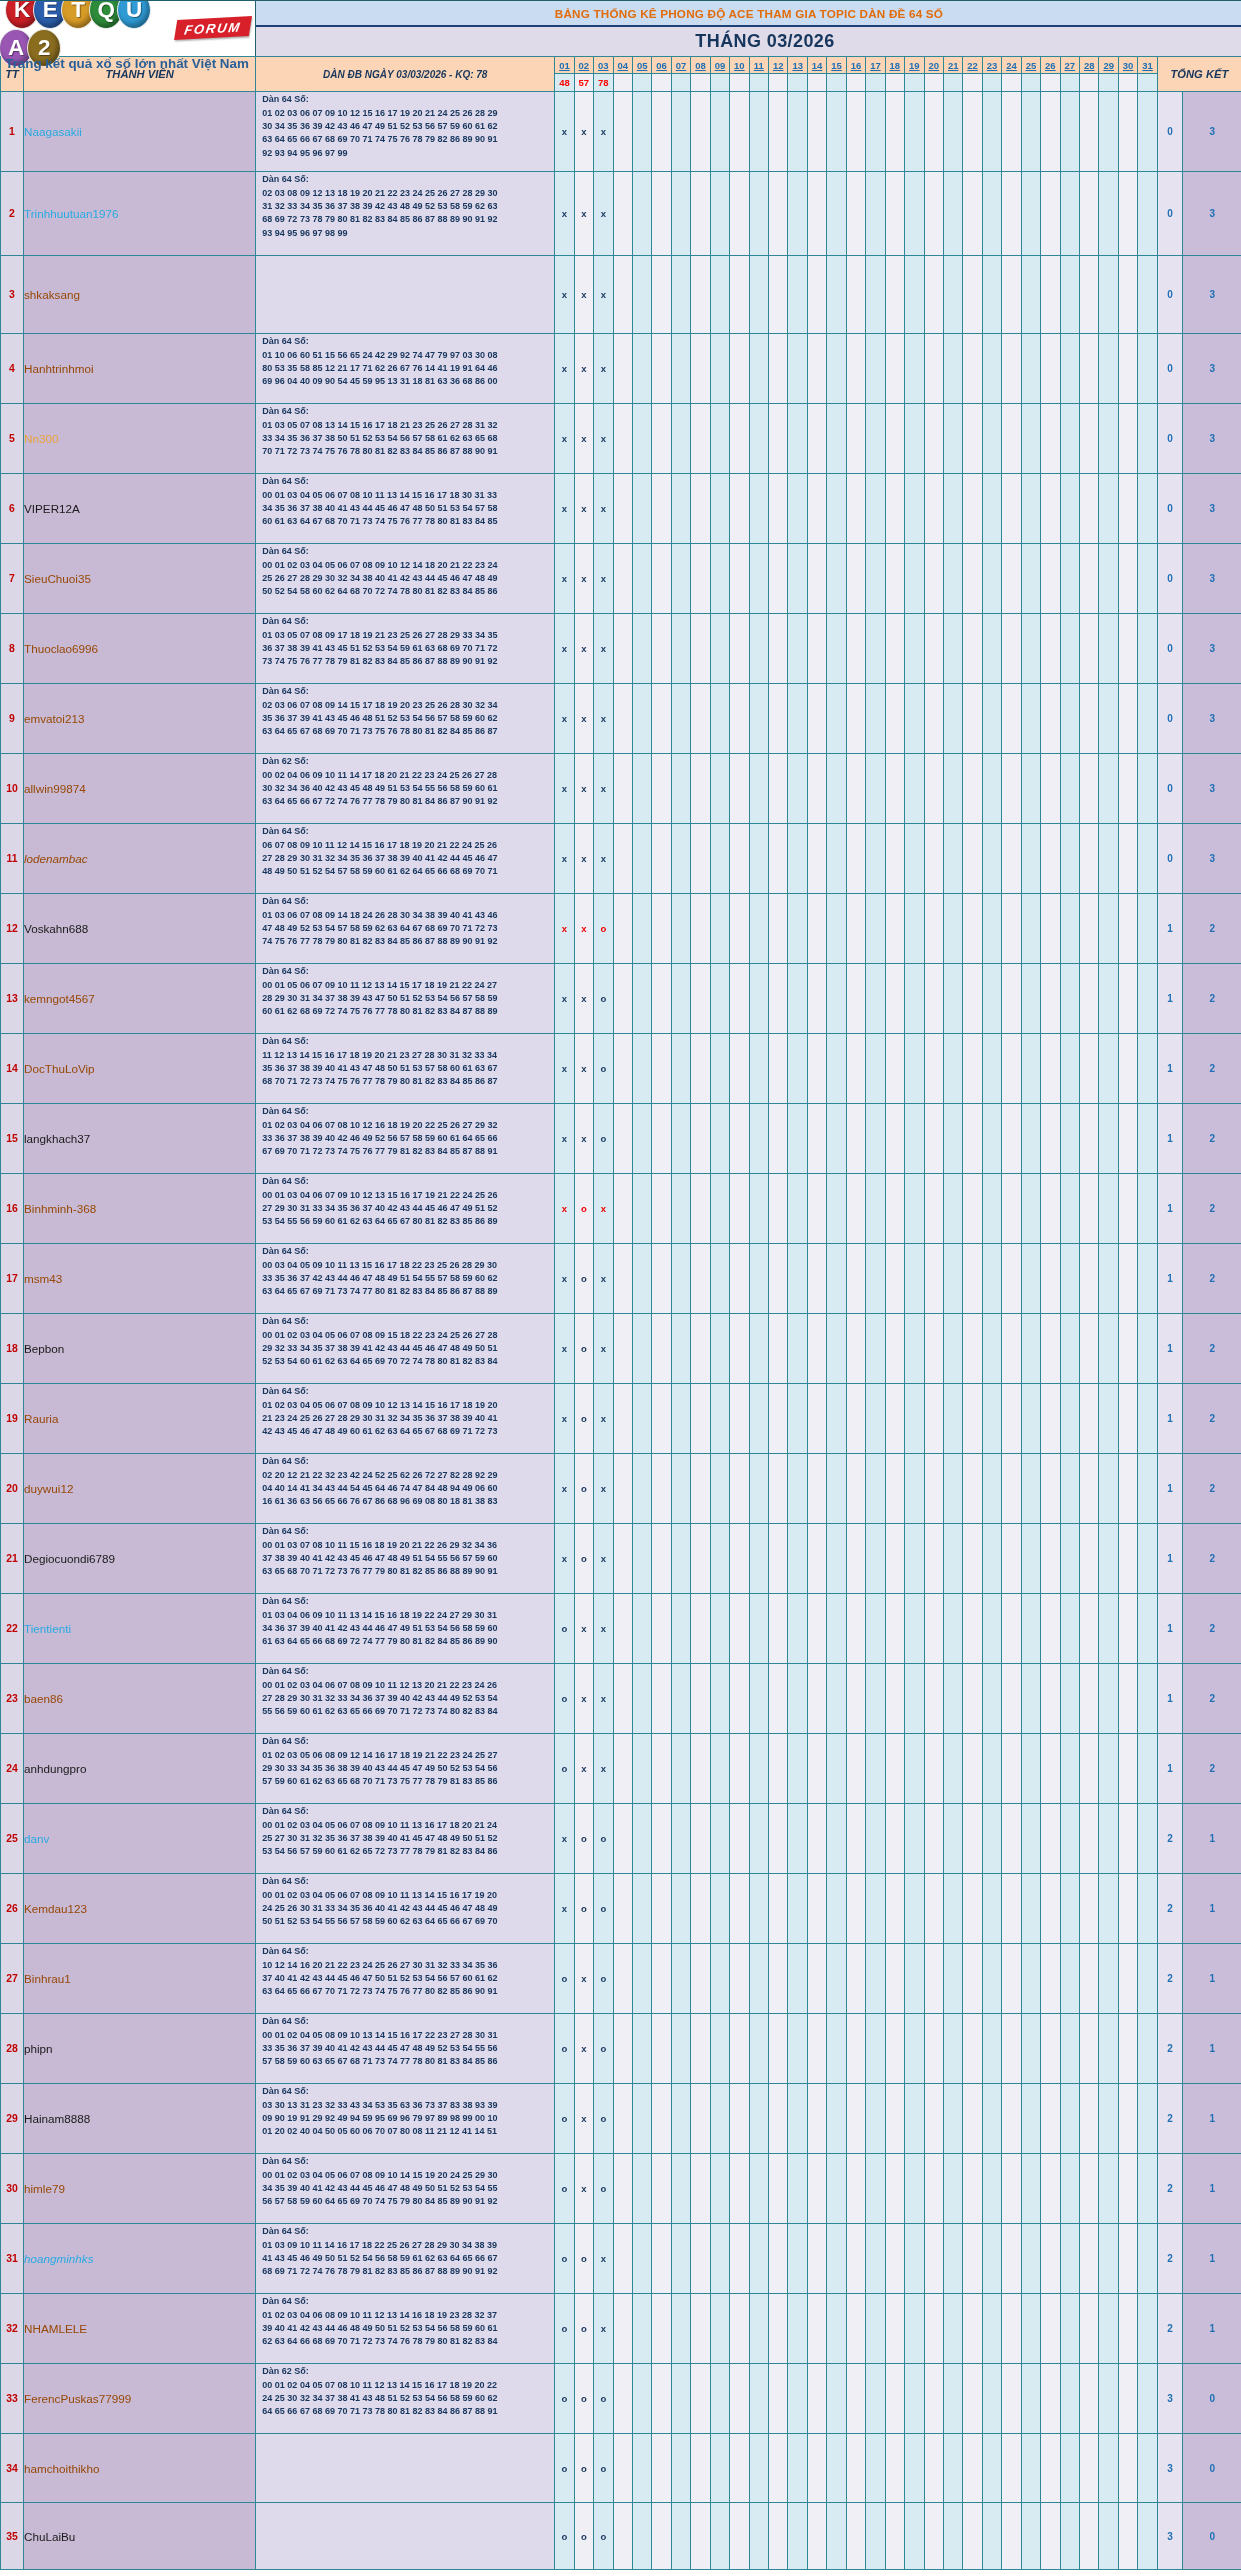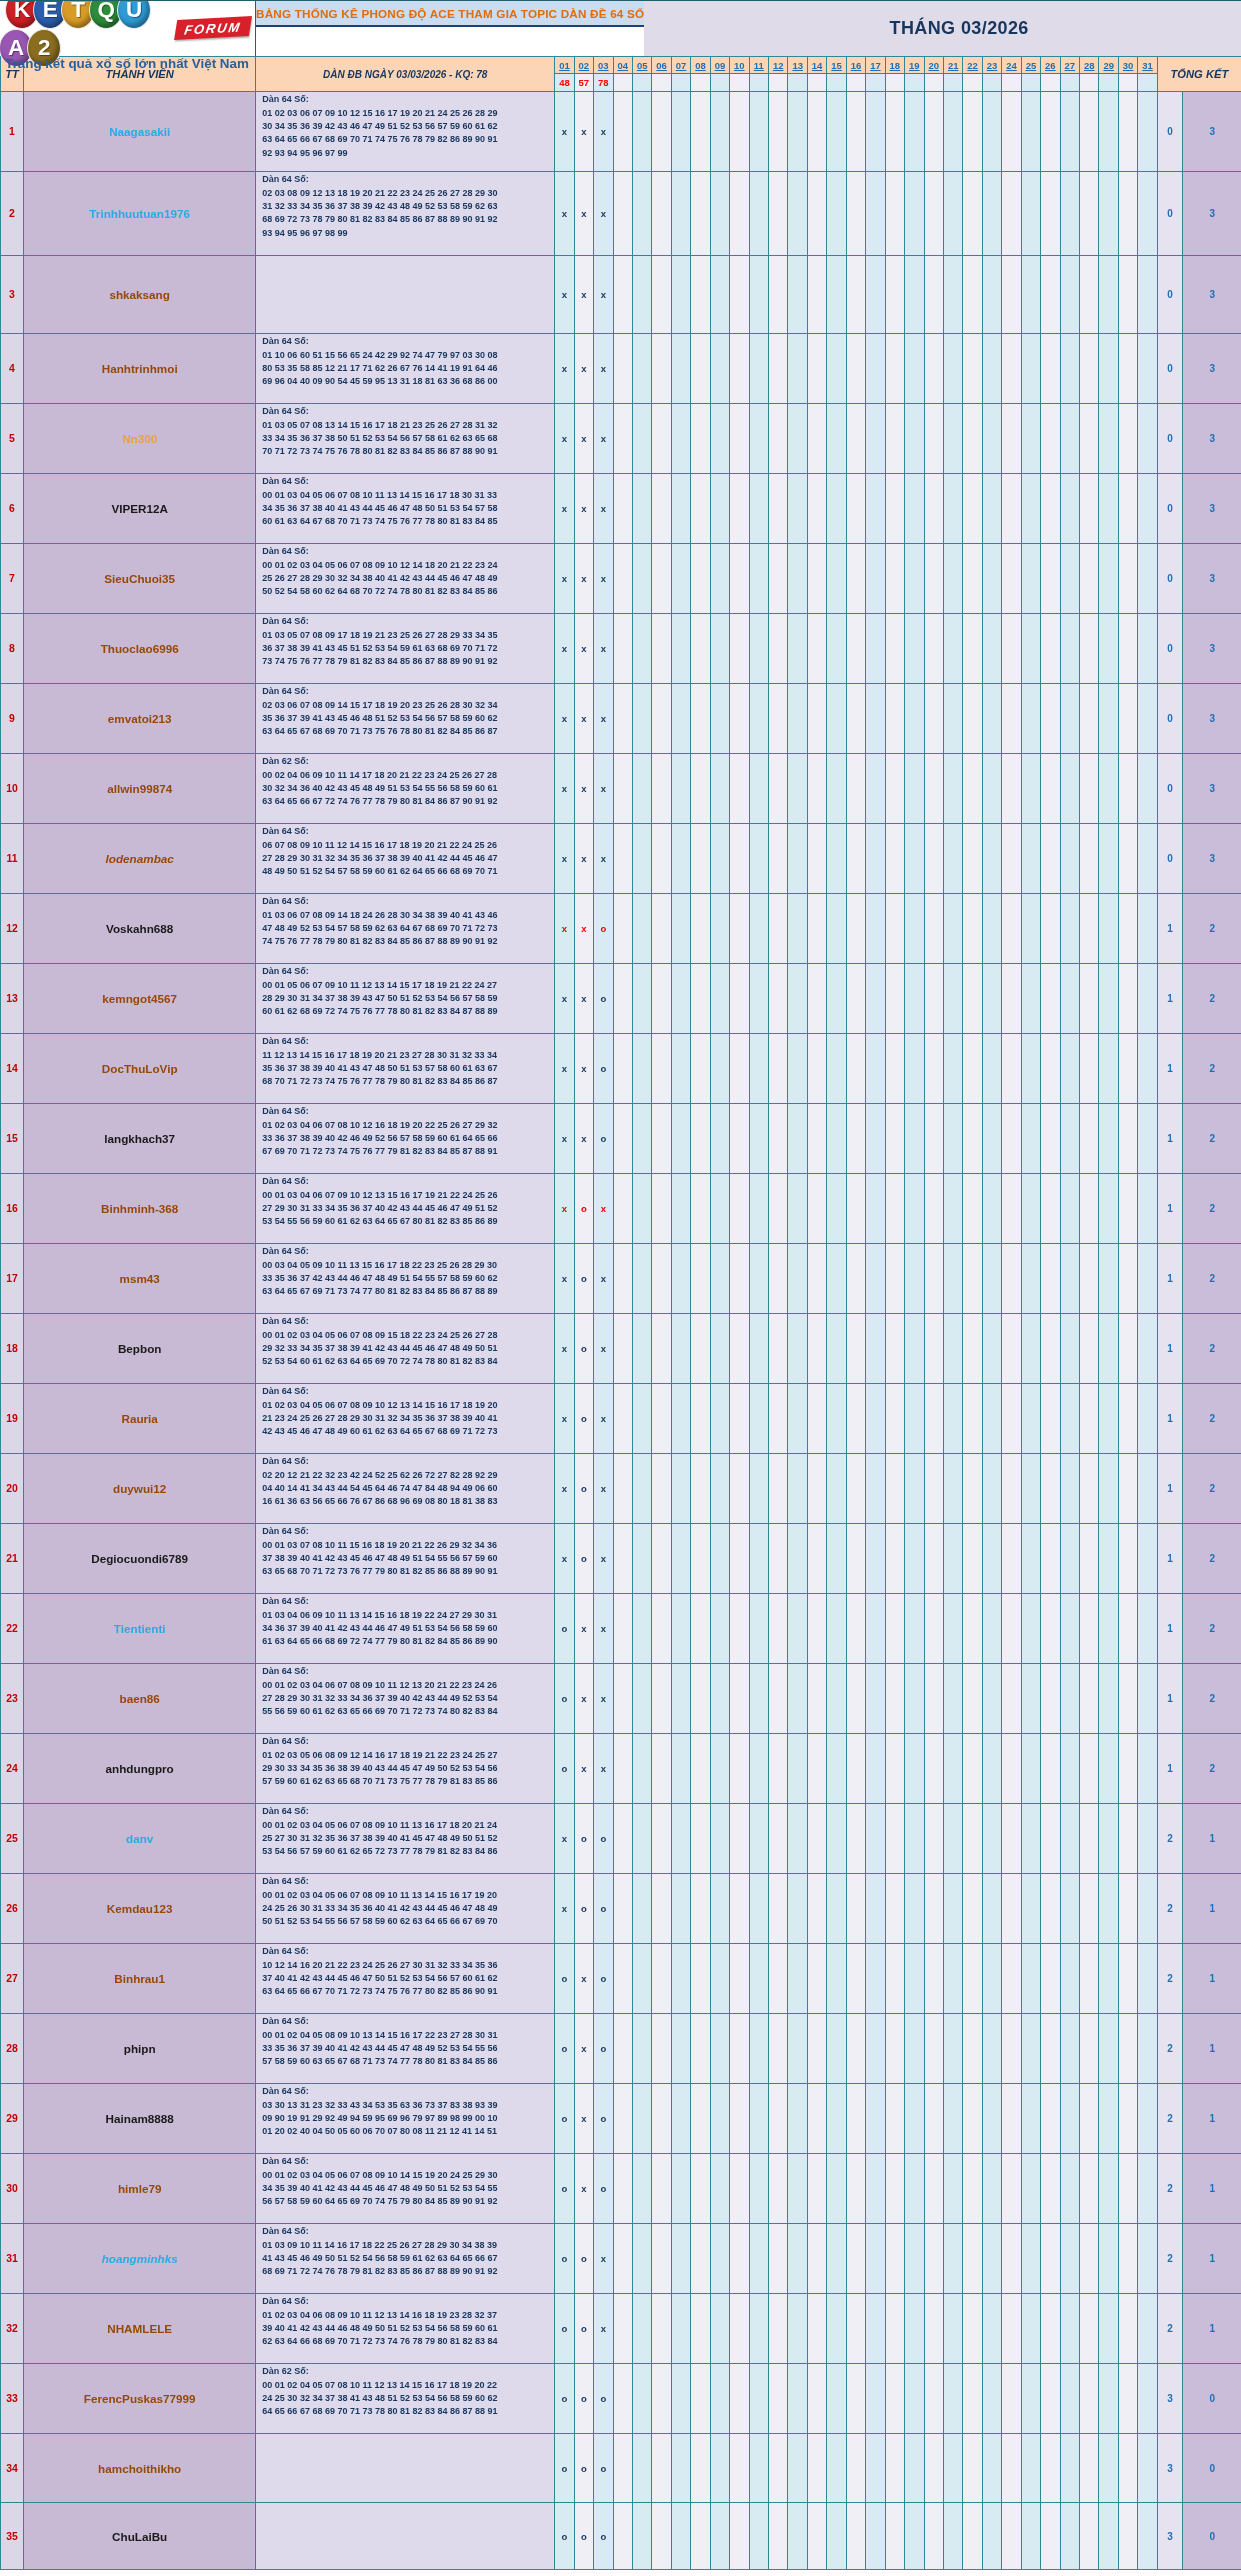--- a/index.html
+++ b/index.html
@@ -11,35 +11,35 @@
             padding:3.5px 5.2px 1.7px 5.2px;position:relative;}
   .logo-row{display:flex;align-items:center;height:48px;}
   .ball{display:inline-flex;align-items:center;justify-content:center;width:32px;height:36px;
         border-radius:50%;color:#fff;font-weight:bold;font-size:22.5px;margin-left:-6px;
         border:1.7px solid #e8e8e8;box-shadow:inset -2.6px -3.5px 5.2px rgba(0,0,0,.35);text-shadow:0.9px 0.9px 0.9px rgba(0,0,0,.4);}
   .ball:first-child{margin-left:0;}
   .forum-tag{background:#d8202a;color:#fff;font-style:italic;font-weight:bold;font-size:13px;
              padding:2.6px 8.7px;margin-left:7px;transform:skewX(-12deg) rotate(-3deg);letter-spacing:1.7px;
              box-shadow:0.9px 1.7px 1.7px rgba(0,0,0,.3);}
   .tagline{color:#2a6099;font-weight:bold;font-size:13.4px;margin-top:3.5px;white-space:nowrap;}
-  .band-right{flex:1;display:flex;}
+  .band-right{flex:1;display:flex;flex-direction:column;}
   .banner{height:24px;background:#c9dcf1;border-bottom:2.6px solid #1f3f77;display:flex;
           align-items:center;justify-content:center;color:#e26b0a;font-weight:bold;font-size:11.7px;
           letter-spacing:0.2px;}
   .month-band{flex:1;background:#dfdbe9;display:flex;align-items:center;justify-content:center;padding-left:32px;}
   .month{color:#17365d;font-weight:bold;font-size:18px;letter-spacing:0.4px;}
   
   table{border-collapse:collapse;table-layout:fixed;width:1242px;}
   th,td{border:0.9px solid #2e8796;border-top-width:1.7px;border-bottom-width:1.7px;
         padding:0;overflow:hidden;box-sizing:border-box;}
   thead th{background:#fbd5b5;color:#17365d;font-weight:bold;font-size:11.2px;text-align:center;}
   th.hday{color:#1f6fb5;font-size:9.5px;height:17.3px;text-decoration:underline;}
   td.res{color:#f00;font-weight:bold;font-size:9.5px;text-align:center;height:18px;}
   td.c-tt{background:#dcd7e7;color:#c00000;font-weight:bold;font-size:10.4px;text-align:center;}
-  td.c-name{background:#c8bad4;text-align:center;font-weight:bold;font-size:11.7px;}
+  td.c-name{background:#c8bad4;text-align:left;font-weight:normal;font-size:11.7px;}
   td.c-dan{background:#dfdaeb;color:#17365d;vertical-align:top;}
   .dan-inner{padding:0.9px 6px;font-size:9px;font-weight:600;line-height:13.4px;color:#17365d;white-space:nowrap;}
   td.day-odd{background:#d9ebf2;}
   td.day-even{background:#f0eff5;}
   td.mark-cell{text-align:center;font-weight:bold;font-size:9.5px;}
   .mk-navy{color:#17365d;} .mk-red{color:#f00000;}
   td.c-to{background:#e7e2f0;color:#1f6fb5;font-weight:bold;font-size:10px;text-align:center;}
   td.c-tx{background:#cabdd9;color:#1f6fb5;font-weight:bold;font-size:10px;text-align:center;}
   .nm-cyan{color:#29abe2;} .nm-brown{color:#974806;} .nm-black{color:#1a1a1a;} .nm-orange{color:#e8a33d;}
   .nm-italic{font-style:italic;}

